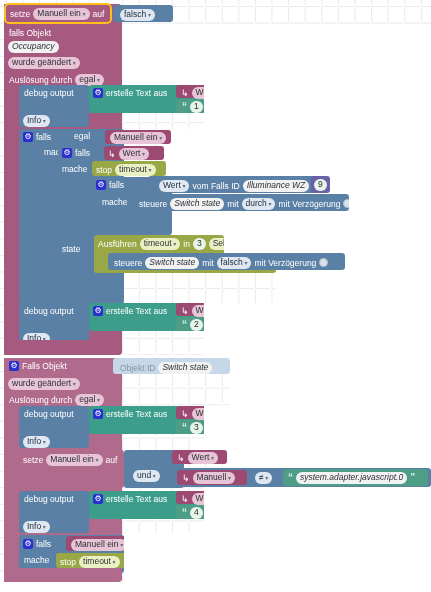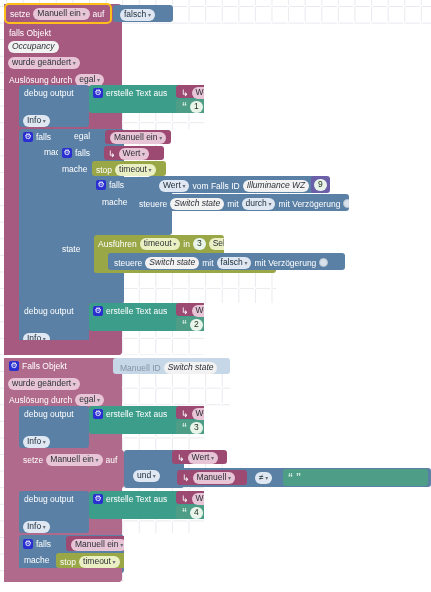--- a/index.html
+++ b/index.html
@@ -262,21 +262,21 @@
   <div class="blk c-event2" style="left:4px; top:358px; width:118px; height:224px; border-radius:4px;"></div>
   <div class="blk c-event2" style="left:4px; top:358px; width:22px; height:224px;"></div>
 
   <div class="row" style="left:9px; top:361px;">
     <span class="gear"></span>
     <span class="lbl">Falls Objekt</span>
   </div>
 
   <div class="blk" style="left:113px; top:358px; width:117px; height:16px; border-radius:3px; background:#c6d7e8;"></div>
   <div class="row" style="left:120px; top:362px;">
-    <span class="lbl dark" style="color:#8494a4;">Manuell ID</span>
+    <span class="lbl dark" style="color:#8494a4;">Objekt ID</span>
     <span class="fld fld-grey">Switch state</span>
   </div>
   <div class="row" style="left:8px; top:378px;">
     <span class="fld fld-pink fld-dd">wurde geändert</span>
   </div>
   <div class="row" style="left:9px; top:394px;">
     <span class="lbl">Auslösung durch</span>
     <span class="fld fld-pink fld-dd">egal</span>
   </div>
 
@@ -327,20 +327,21 @@
   <div class="row" style="left:182px; top:472px;">
     <span class="retarrow">↳</span>
     <span class="fld fld-pink fld-dd">Manuell</span>
   </div>
   <div class="row" style="left:255px; top:472px;">
     <span class="fld fld-blue fld-dd">≠</span>
   </div>
   <div class="blk c-strg" style="left:283px; top:469px; width:145px; height:17px; border-radius:3px;"></div>
   <div class="row" style="left:288px; top:472px;">
     <span class="quote">“</span>
+    <span class="fld fld-grey">system.adapter.javascript.0</span>
     <span class="quote">”</span>
   </div>
 
   <div class="blk c-action" style="left:19px; top:491px; width:70px; height:42px; border-radius:3px;"></div>
   <div class="row" style="left:24px; top:495px;">
     <span class="lbl">debug output</span>
   </div>
   <div class="row" style="left:23px; top:521px;">
     <span class="fld fld-blue fld-dd">Info</span>
   </div>

